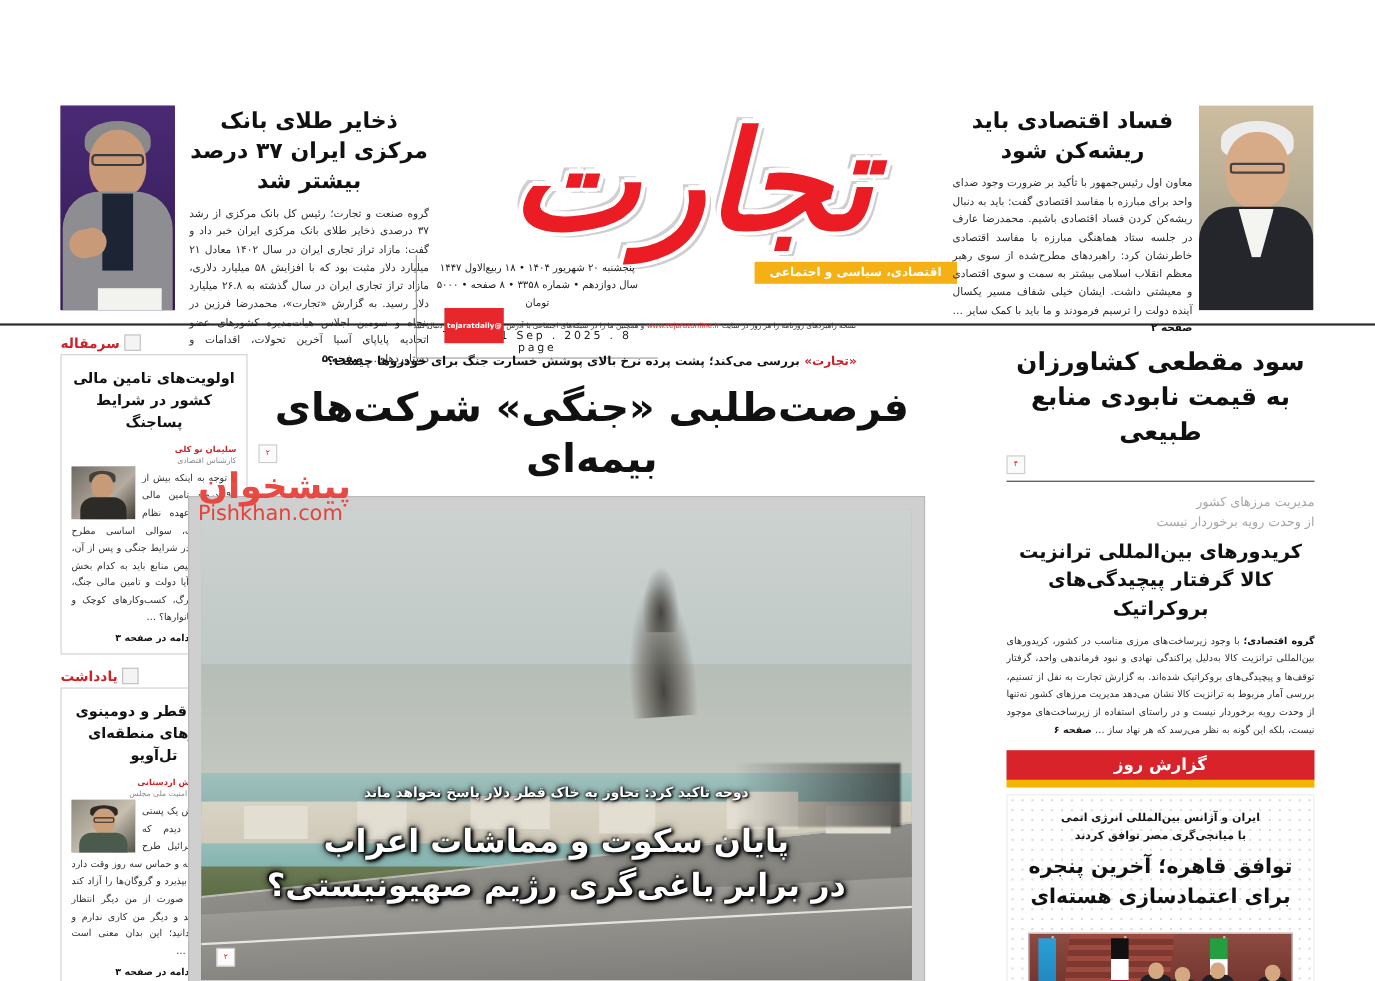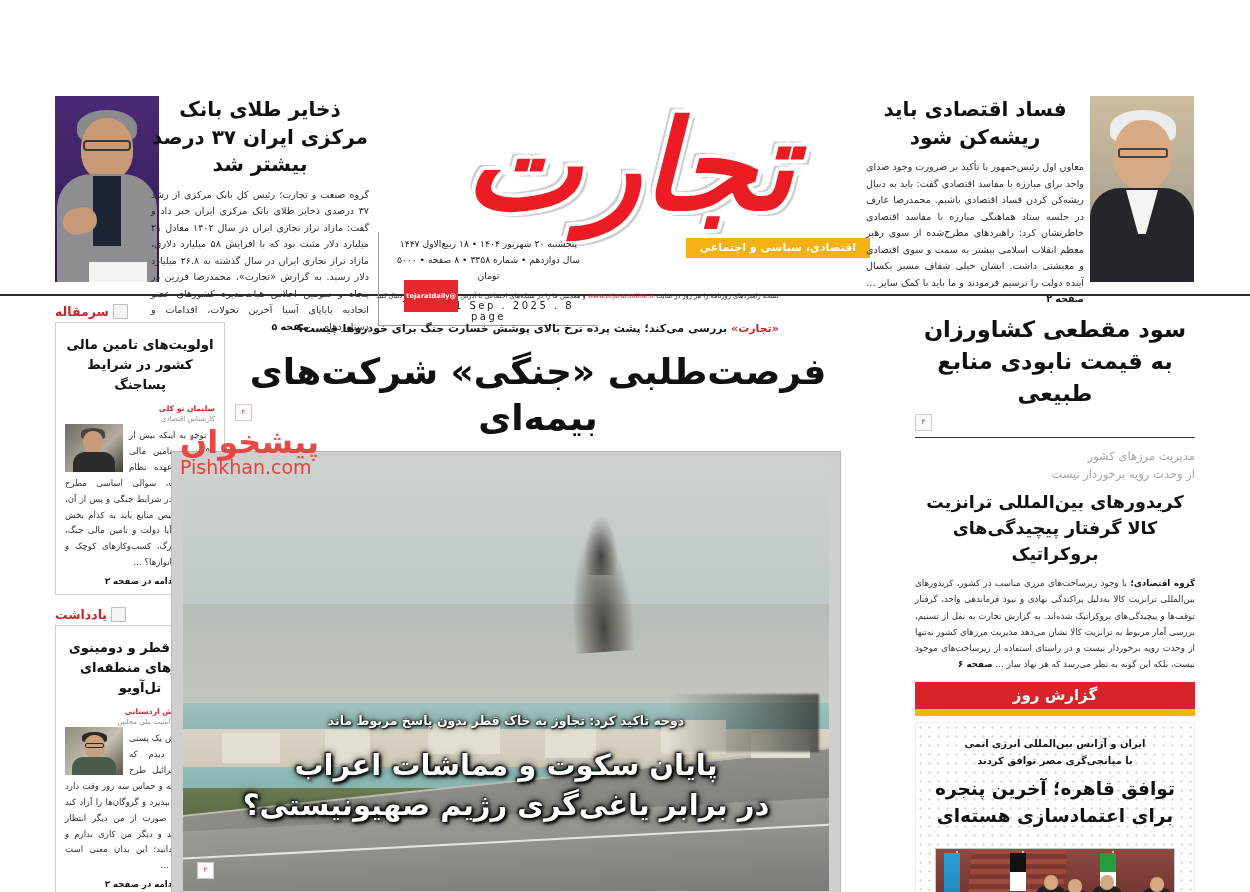--- a/index.html
+++ b/index.html
@@ -49,21 +49,21 @@
   .ph2{position:absolute;inset:0;background:
       linear-gradient(180deg,#cdbda0 0%, #b9ae96 40%, #8e8f8b 100%);}
   .ph2 .head{position:absolute;left:24px;top:24px;width:58px;height:70px;border-radius:46%;background:#d7ab87;}
   .ph2 .hair{position:absolute;left:20px;top:14px;width:66px;height:34px;border-radius:50% 50% 30% 30%;background:#ececec;}
   .ph2 .glass{position:absolute;left:28px;top:52px;width:50px;height:10px;border:2px solid #444;border-radius:3px;box-sizing:border-box;}
   .ph2 .body{position:absolute;left:0px;top:92px;width:104px;height:94px;background:#24262c;border-radius:30px 30px 0 0;}
   .ph2 .collar{position:absolute;left:36px;top:94px;width:32px;height:44px;background:#f4f4f0;
       clip-path:polygon(0 0,100% 0,62% 100%,38% 100%);}
 
   .mh-col{position:absolute;width:218px;top:96px;}
-  .mh-col.left{left:151px;}
+  .mh-col.left{left:172px;}
   .mh-col.right{left:866px;}
 
   .mh-head{
     font-weight:bold;font-size:20px;line-height:1.38;
     text-align:center;letter-spacing:-0.3px;color:#111;
     margin:0 0 8px 0;
   }
   .mh-body{
     font-size:9.6px;line-height:1.72;text-align:justify;color:#2a2a2a;
     direction:rtl;
@@ -412,21 +412,21 @@
           <div class="road2"></div>
           <div class="roadline"></div>
           <div class="bldg" style="left:6%;top:63%;width:9%;height:7%;"></div>
           <div class="bldg" style="left:22%;top:62%;width:7%;height:8%;"></div>
           <div class="bldg" style="left:38%;top:61%;width:11%;height:7%;"></div>
           <div class="bldg" style="left:56%;top:62%;width:8%;height:7%;"></div>
           <div class="bldg" style="left:74%;top:60%;width:10%;height:8%;"></div>
           <div class="bldg" style="left:88%;top:63%;width:9%;height:6%;"></div>
           <div class="dark-wm"></div>
 
-          <div class="photo-kicker">دوحه تاکید کرد: تجاوز به خاک قطر بدون پاسخ مربوط ماند</div>
+          <div class="photo-kicker">دوحه تاکید کرد: تجاوز به خاک قطر دلار پاسخ نخواهد ماند</div>
           <div class="photo-head">
             <div>پایان سکوت و مماشات اعراب</div>
             <div>در برابر یاغی‌گری رژیم صهیونیستی؟</div>
           </div>
           <div class="pgbox pg-photo">۲</div>
         </div>
       </div>
     </div>
 
     <div class="rightcol">

